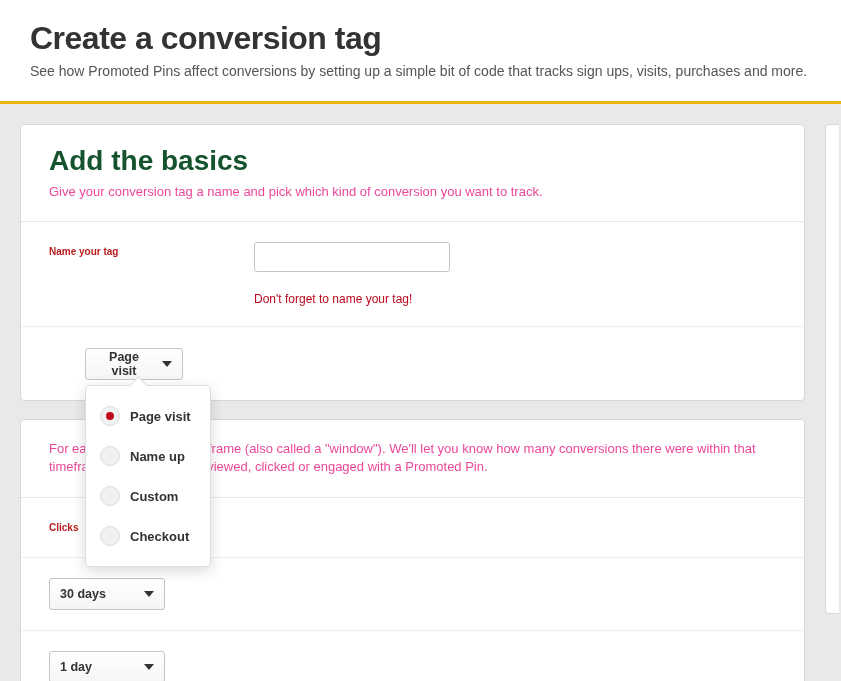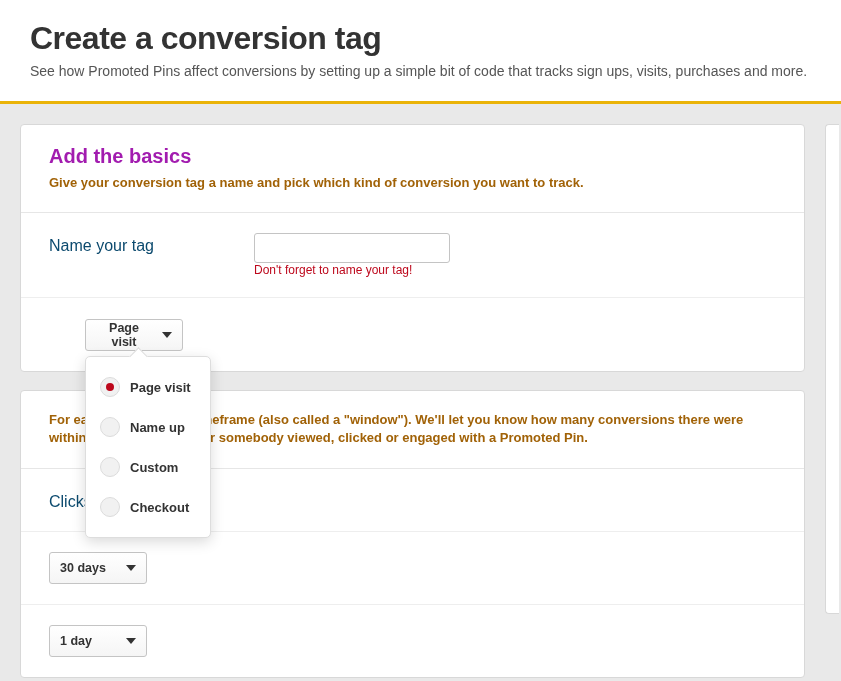--- a/index.html
+++ b/index.html
@@ -37,83 +37,82 @@
     border-radius: 4px;
     width: 785px;
     overflow: visible;
   }
   .card + .card { margin-top: 18px; }
   .card-header {
     padding: 20px 28px 20px 28px;
     border-bottom: 1px solid #e6e6e6;
   }
   .card-title {
-    font-size: 20px;
-    font-weight: 700;
-    color: #a21caf;
+    font-size: 28px;
+    font-weight: 700;
+    color: #14532d;
     margin-bottom: 6px;
   }
   .card-desc {
     font-size: 13px;
-    color: #a16207;
+    color: #ec4899;
     line-height: 1.4;
-    font-weight: bold;
   }
   .row {
     display: flex;
     align-items: flex-start;
     padding: 20px 28px;
     border-bottom: 1px solid #eee;
     min-height: 60px;
     position: relative;
   }
   .row:last-child { border-bottom: none; }
   .row-label {
     width: 205px;
-    font-size: 16px;
-    font-weight: 400;
-    color: #0c4a6e;
+    font-size: 10px;
+    font-weight: 700;
+    color: #b91c1c;
     padding-top: 4px;
     flex-shrink: 0;
   }
   .row-control {
     flex: 1;
     position: relative;
   }
   .text-input {
     width: 196px;
     height: 30px;
     border: 1px solid #c4c4c4;
     border-radius: 3px;
     padding: 4px 8px;
     font-size: 13px;
     background: #fff;
   }
   .error-text {
     color: #bd081c;
     font-size: 12px;
-    margin-top: 0;
+    margin-top: 20px;
   }
   .select-btn {
     height: 32px;
     border: 1px solid #c4c4c4;
     border-radius: 3px;
     background: linear-gradient(#fff,#f5f5f5);
     padding: 0 10px;
     font-size: 12.5px;
     font-weight: 700;
     color: #333;
     display: inline-flex;
     align-items: center;
     gap: 10px;
     cursor: pointer;
     width: 98px;
     justify-content: space-between;
   }
-  .select-btn.small { width: 98px; }
+  .select-btn.small { width: 116px; }
   .caret {
     width: 0; height: 0;
     border-left: 5px solid transparent;
     border-right: 5px solid transparent;
     border-top: 6px solid #333;
   }
   .dropdown {
     position: absolute;
     top: 38px;
     left: 0;

